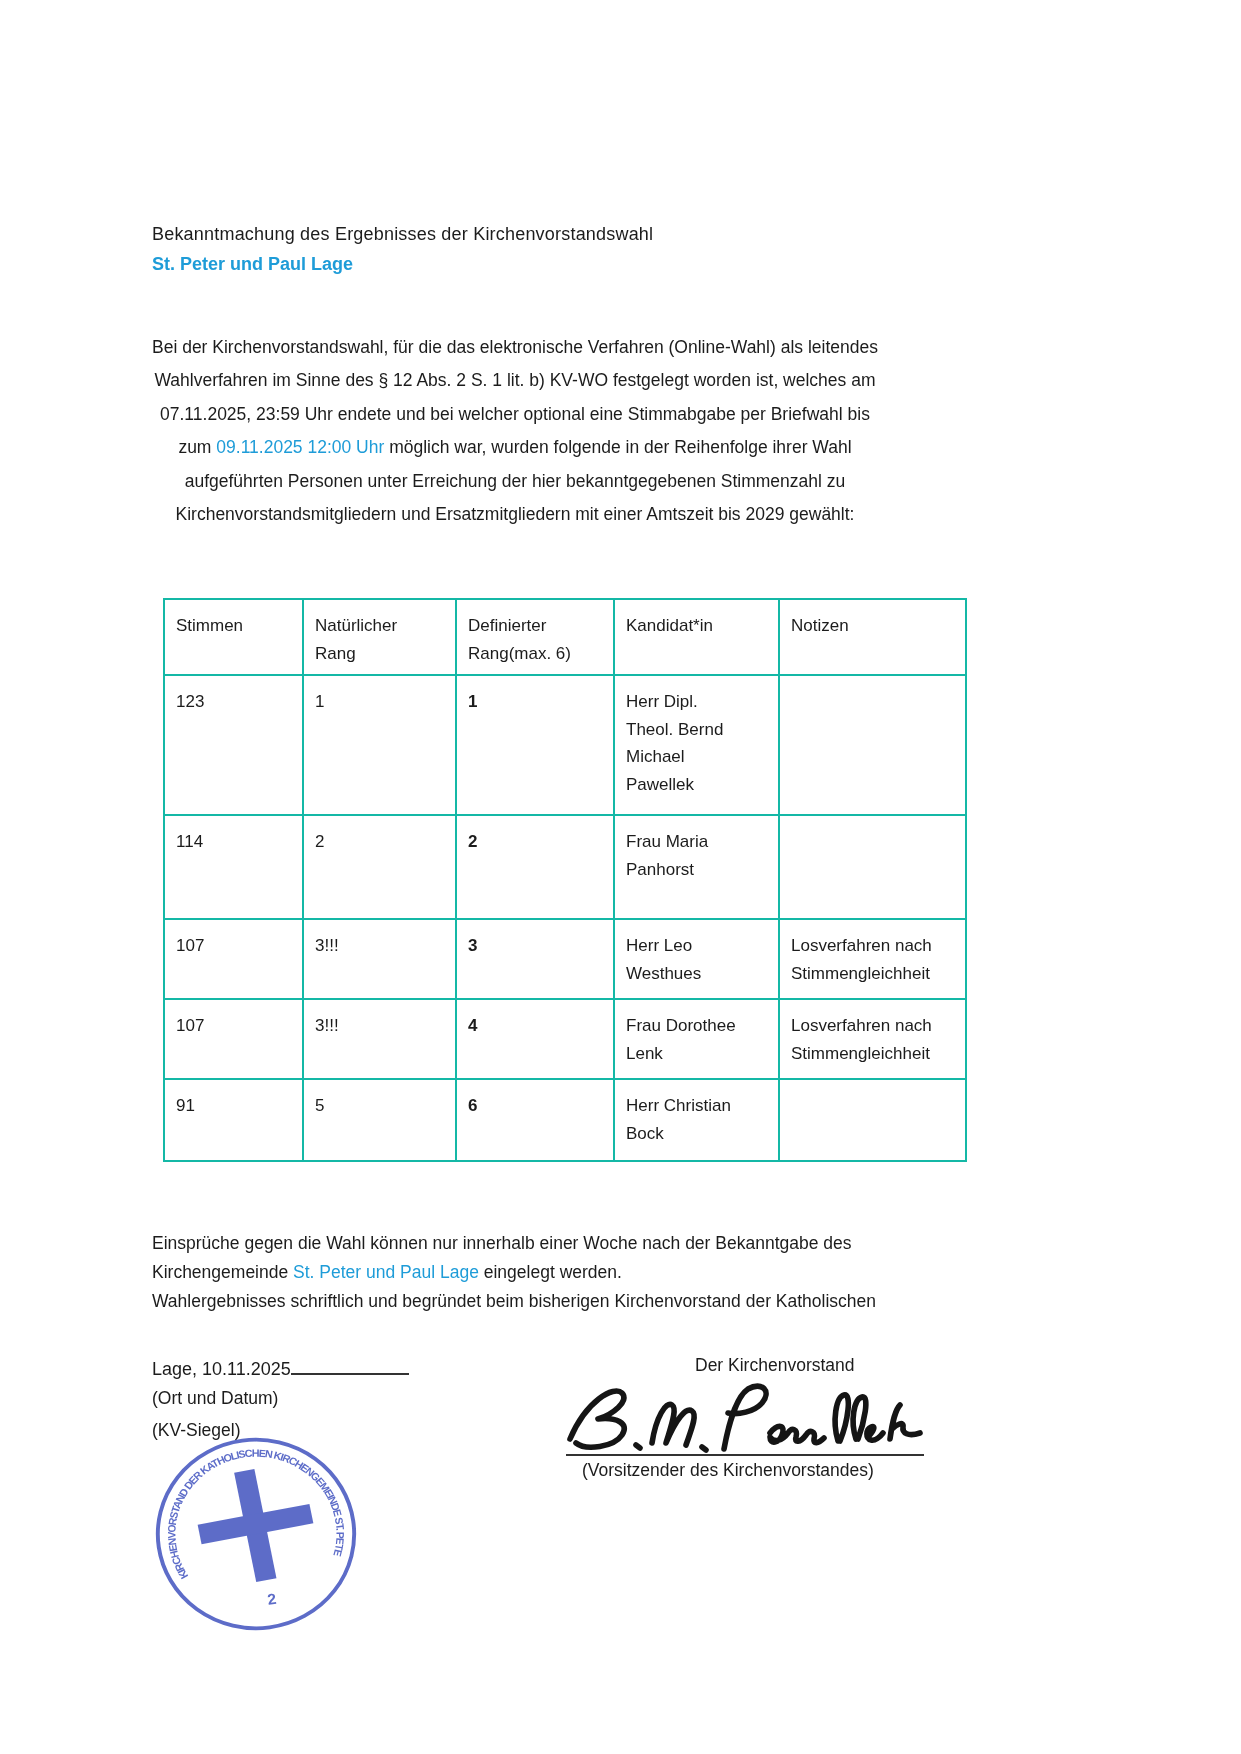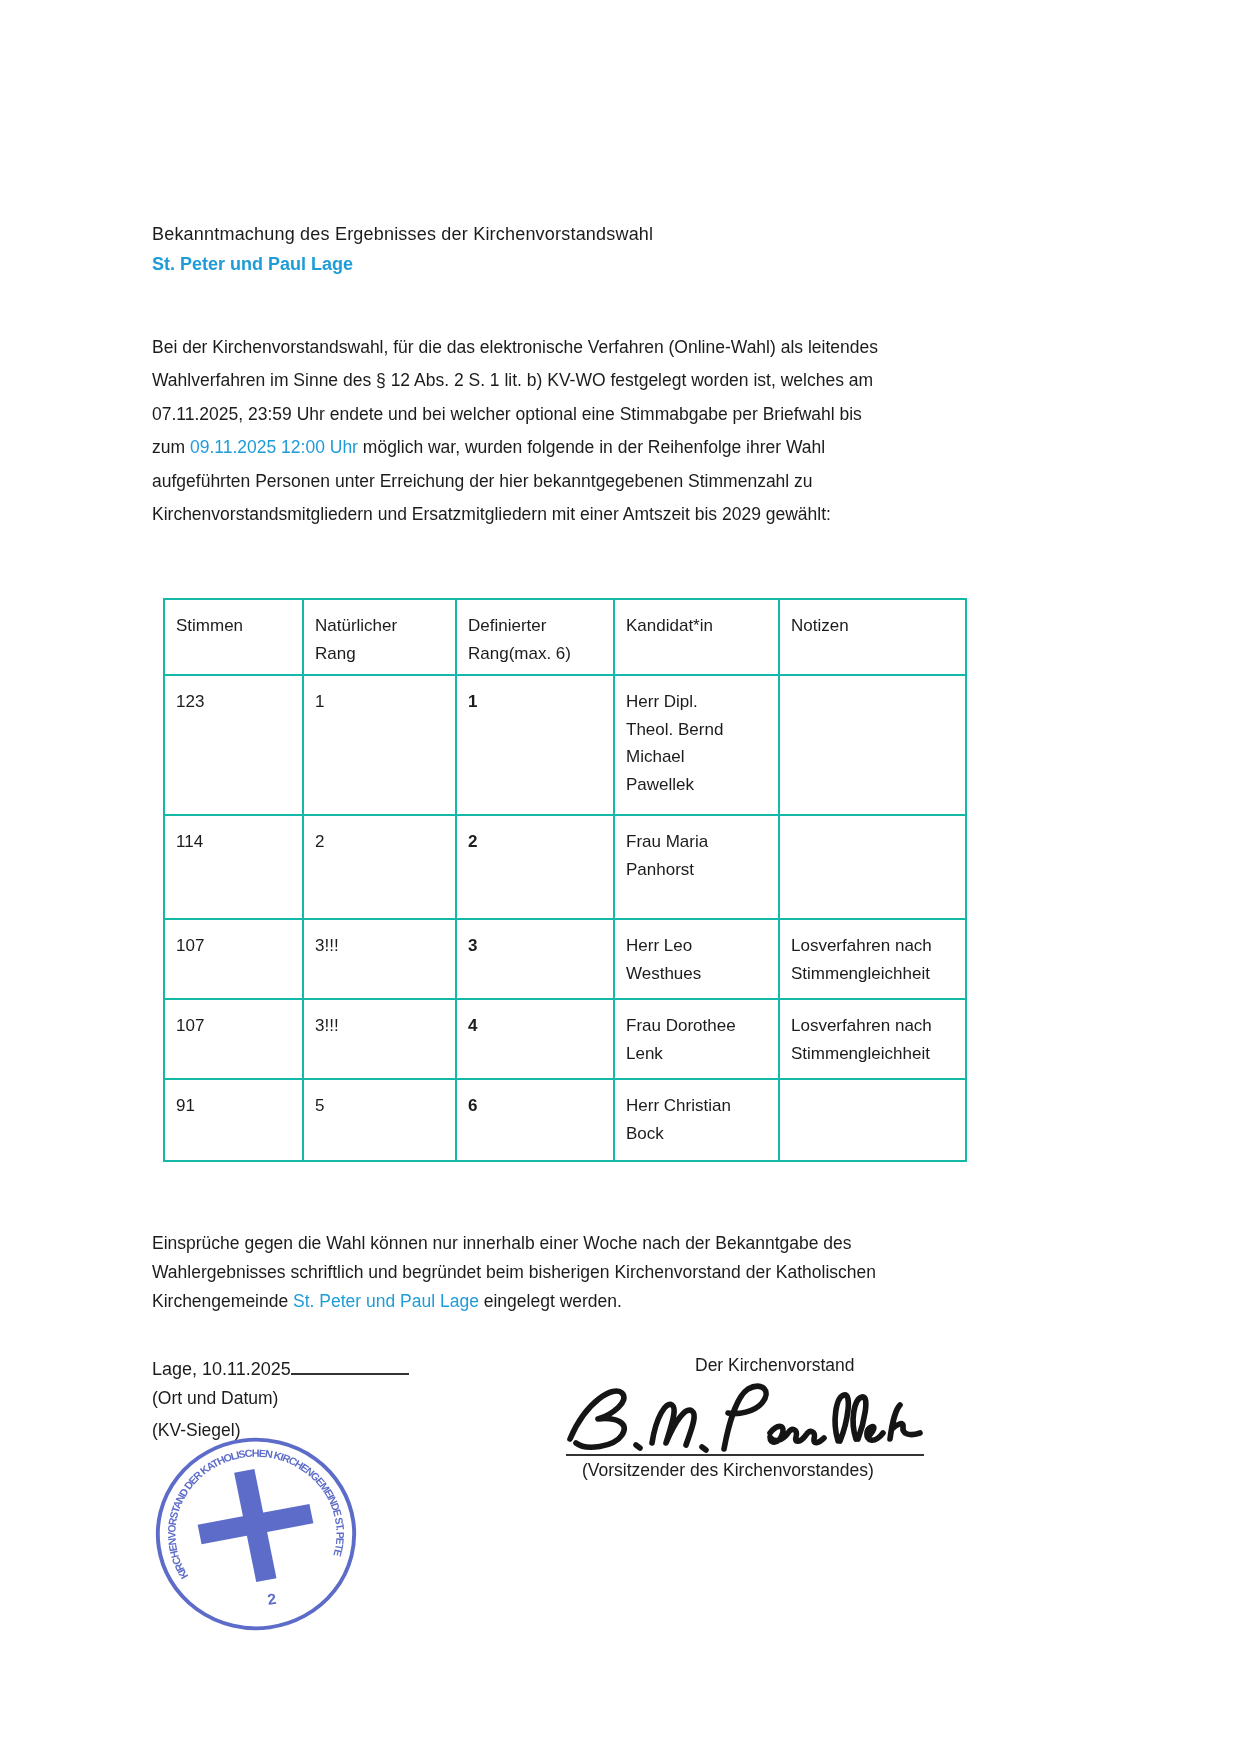--- a/index.html
+++ b/index.html
@@ -3,21 +3,21 @@
 <meta charset="utf-8">
 <style>
   html,body{margin:0;padding:0;background:#e8e8e8;}
   .page{
     position:relative;width:1241px;height:1754px;background:#ffffff;
     font-family:"Liberation Sans","DejaVu Sans",sans-serif;color:#1c1c1c;
     overflow:hidden;margin:0 auto;
   }
   .title{position:absolute;left:152px;top:224px;font-size:18px;font-weight:normal;letter-spacing:.2px;}
   .subtitle{position:absolute;left:152px;top:254px;font-size:18px;font-weight:bold;color:var(--accent,#1e9cd8);}
-  .intro{position:absolute;left:152px;top:331px;font-size:17.5px;line-height:33.4px;white-space:nowrap;}
+  .intro{position:absolute;left:152px;top:331px;font-size:17.5px;line-height:33.4px;white-space:nowrap;text-align:center;}
   .closing{position:absolute;left:152px;top:1229px;font-size:17.5px;line-height:28.8px;white-space:nowrap;}
   .tline{white-space:nowrap;}
   .seg-accent{color:var(--accent,#1e9cd8);}
 
   table.results{
     position:absolute;left:163px;top:598px;width:802px;
     border-collapse:collapse;table-layout:fixed;font-size:17px;
   }
   table.results th,table.results td{
     border:2px solid #14b8a6;vertical-align:top;text-align:left;
@@ -116,22 +116,22 @@
           <td class="c1">5</td>
           <td class="c2">6</td>
           <td class="c3">Herr Christian Bock</td>
           <td class="c4"></td>
         </tr>
       </tbody>
   </table>
 
   <div class="closing">
       <div class="tline"><span>Einsprüche gegen die Wahl können nur innerhalb einer Woche nach der Bekanntgabe des</span></div>
+      <div class="tline"><span>Kirchengemeinde </span><span class="seg-accent">St. Peter und Paul Lage</span><span> eingelegt werden.</span></div>
       <div class="tline"><span>Wahlergebnisses  schriftlich und begründet beim bisherigen Kirchenvorstand der Katholischen</span></div>
-      <div class="tline"><span>Kirchengemeinde </span><span class="seg-accent">St. Peter und Paul Lage</span><span> eingelegt werden.</span></div>
     </div>
 
   <div class="date-line">
     <span>Lage, 10.11.2025</span><span class="date-underline"></span>
   </div>
   <div class="ort-datum">(Ort und Datum)</div>
   <div class="kv-siegel">(KV-Siegel)</div>
   <div class="kv-right">Der Kirchenvorstand</div>
 
   <svg class="sig-svg" viewBox="0 0 376 80" aria-label="B. M. Pawellek">

